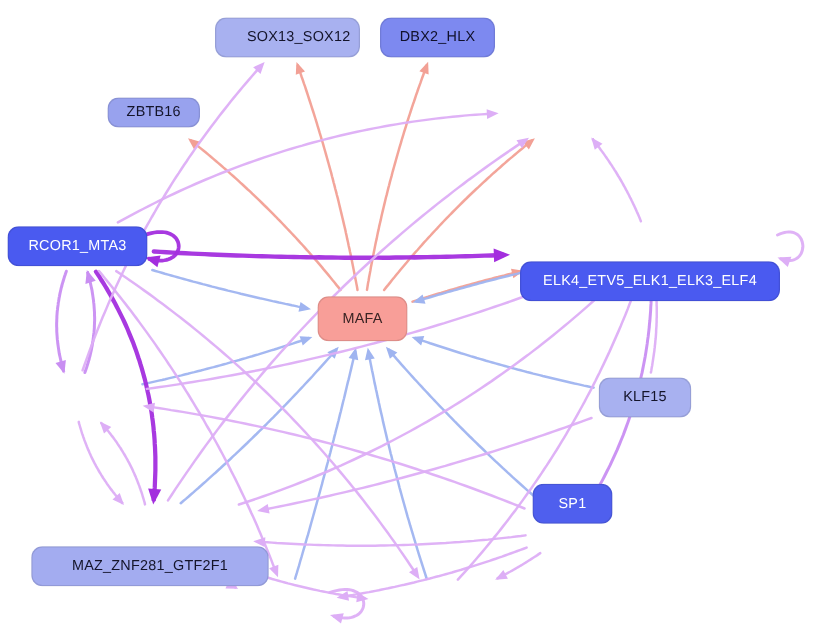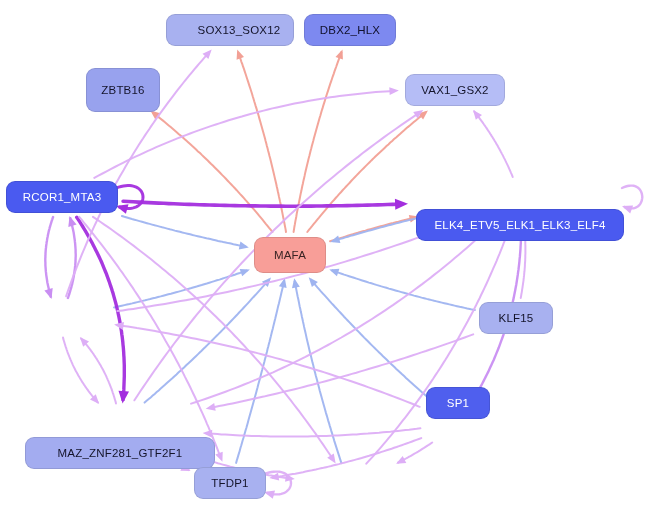--- a/index.html
+++ b/index.html
@@ -102,46 +102,40 @@
       <path d="M432.2 442.5L431.0 443.3L429.9 444.1L428.7 444.9L427.5 445.6L426.3 446.4L425.2 447.1L424.0 447.9L422.8 448.6L421.6 449.4L420.5 450.1L419.3 450.8L418.1 451.6L416.9 452.3L415.7 453.0L414.5 453.7L413.3 454.4L412.1 455.1L410.9 455.8L409.7 456.5L408.4 457.2L407.2 457.8L406.0 458.5L404.8 459.2L403.5 459.8L402.3 460.5L401.1 461.1L399.9 461.8L398.6 462.4L397.4 463.0L401.2 461.1" fill="none" stroke="#ddaef6" stroke-width="2" stroke-linecap="round" stroke-opacity="0.95"></path>
       <polygon points="396.1,463.7 402.7,455.9 406.3,462.9" fill="#ddaef6"></polygon>
       <path d="M116.0 188.0L118.6 187.1L121.1 186.5L123.5 186.0L125.7 185.7L127.8 185.6L129.8 185.6L131.6 185.8L133.3 186.1L134.8 186.6L136.3 187.2L137.5 187.8L138.7 188.6L139.7 189.5L140.6 190.4L141.3 191.4L141.9 192.5L142.4 193.6L142.7 194.7L142.9 195.8L143.0 197.0L142.9 198.2L142.7 199.3L142.4 200.4L141.9 201.5L141.3 202.6L140.6 203.6L139.7 204.5L138.7 205.4L137.5 206.2L136.3 206.8L134.8 207.4L133.3 207.9L131.6 208.2L129.8 208.4L127.8 208.4L125.7 208.3L123.5 208.0L121.1 207.5L118.6 206.9L119.9 207.0" fill="none" stroke="#a32ede" stroke-width="3" stroke-linecap="round" stroke-opacity="0.95"></path>
       <polygon points="116.0,206.0 128.5,204.3 125.9,213.7" fill="#a32ede"></polygon>
       <path d="M622.0 188.0L624.0 187.1L625.8 186.5L627.6 186.0L629.3 185.7L630.9 185.6L632.3 185.6L633.7 185.8L635.0 186.1L636.1 186.6L637.2 187.2L638.1 187.8L639.0 188.6L639.8 189.5L640.4 190.4L641.0 191.4L641.4 192.5L641.8 193.6L642.0 194.7L642.2 195.8L642.3 197.0L642.2 198.2L642.0 199.3L641.8 200.4L641.4 201.5L641.0 202.6L640.4 203.6L639.8 204.5L639.0 205.4L638.1 206.2L637.2 206.8L636.1 207.4L635.0 207.9L633.7 208.2L632.3 208.4L630.9 208.4L629.3 208.3L627.6 208.0L625.8 207.5L624.0 206.9L625.8 207.3" fill="none" stroke="#ddaef6" stroke-width="2.4" stroke-linecap="round" stroke-opacity="0.95"></path>
       <polygon points="622.0,206.0 633.1,205.4 630.2,213.5" fill="#ddaef6"></polygon>
       <path d="M264.0 474.0L266.6 473.1L269.1 472.5L271.5 472.0L273.7 471.7L275.8 471.6L277.8 471.6L279.6 471.8L281.3 472.1L282.8 472.6L284.3 473.2L285.5 473.8L286.7 474.6L287.7 475.5L288.6 476.4L289.3 477.4L289.9 478.5L290.4 479.6L290.7 480.7L290.9 481.8L291.0 483.0L290.9 484.2L290.7 485.3L290.4 486.4L289.9 487.5L289.3 488.6L288.6 489.6L287.7 490.5L286.7 491.4L285.5 492.2L284.3 492.8L282.8 493.4L281.3 493.9L279.6 494.2L277.8 494.4L275.8 494.4L273.7 494.3L271.5 494.0L269.1 493.5L266.6 492.9L267.9 493.0" fill="none" stroke="#ddaef6" stroke-width="2.4" stroke-linecap="round" stroke-opacity="0.95"></path>
       <polygon points="264.0,492.0 275.0,490.5 272.8,498.8" fill="#ddaef6"></polygon>
     </svg>
 
-  <div class="node" style="left: 230px; top: 30px; width: 128px; height: 32px; background: rgb(168, 177, 240); color: rgb(20, 20, 42); padding-left: 24px;">
+  <div class="node" style="left: 230px; top: 30px; width: 116px; height: 32px; background: rgb(168, 177, 240); color: rgb(20, 20, 42); padding-left: 24px;">
       <span>SOX13_SOX12</span>
     </div>
   <div class="node" style="left: 350px; top: 30px; width: 92px; height: 32px; background: rgb(125, 137, 240); color: rgb(16, 16, 42);">
       <span>DBX2_HLX</span>
     </div>
-  <div class="node" style="left: 123px; top: 90px; width: 74px; height: 44px; background: rgb(152, 162, 238); color: rgb(20, 20, 42);">
+  <div class="node" style="left: 123px; top: 90px; width: 74px; height: 24px; background: rgb(152, 162, 238); color: rgb(20, 20, 42);">
       <span>ZBTB16</span>
-    </div>
-  <div class="node" style="left: 455px; top: 90px; width: 100px; height: 32px; background: rgb(181, 189, 246); color: rgb(20, 20, 42);">
-      <span>VAX1_GSX2</span>
     </div>
   <div class="node" style="left: 62px; top: 197px; width: 112px; height: 32px; background: rgb(74, 90, 240); color: rgb(255, 255, 255);">
       <span>RCOR1_MTA3</span>
     </div>
   <div class="node" style="left: 520px; top: 197px; width: 208px; height: 32px; background: rgb(74, 90, 240); color: rgb(255, 255, 255); margin-top: 28px;">
       <span>ELK4_ETV5_ELK1_ELK3_ELF4</span>
     </div>
   <div class="node" style="left: 290px; top: 255px; width: 72px; height: 36px; background: rgb(248, 158, 152); color: rgb(58, 36, 36);">
       <span>MAFA</span>
     </div>
   <div class="node" style="left: 516px; top: 318px; width: 74px; height: 32px; background: rgb(168, 177, 240); color: rgb(20, 20, 42);">
       <span>KLF15</span>
     </div>
   <div class="node" style="left: 120px; top: 423px; width: 190px; height: 32px; background: rgb(163, 172, 240); color: rgb(20, 20, 42); margin-top: 30px;">
       <span>MAZ_ZNF281_GTF2F1</span>
     </div>
   <div class="node" style="left: 458px; top: 403px; width: 64px; height: 32px; background: rgb(79, 95, 238); color: rgb(255, 255, 255);">
       <span>SP1</span>
     </div>
-  <div class="node" style="left: 230px; top: 483px; width: 72px; height: 32px; background: rgb(168, 177, 240); color: rgb(20, 20, 42);">
-      <span>TFDP1</span>
-    </div>
 </div>
 
 </body></html>

